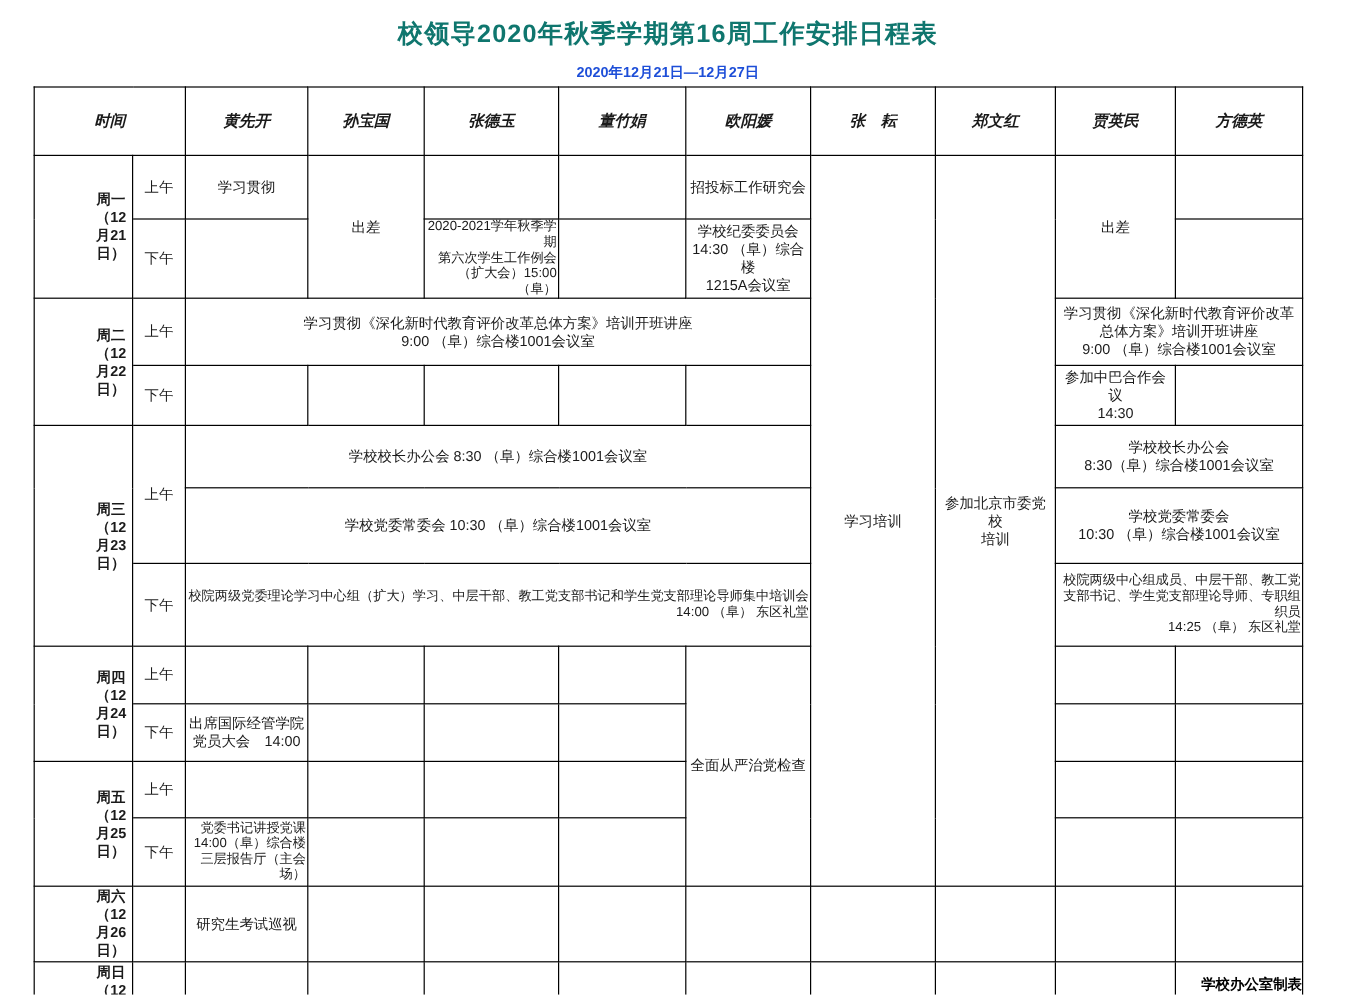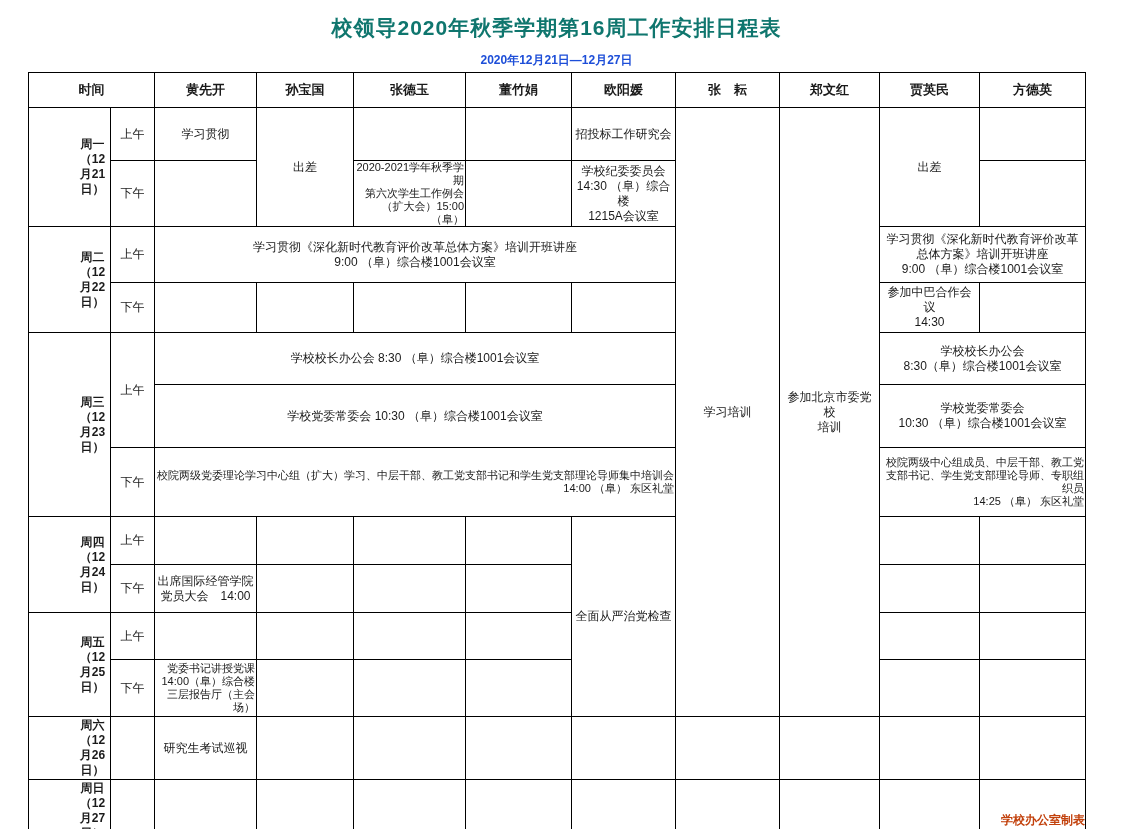--- a/index.html
+++ b/index.html
@@ -28,27 +28,27 @@
   }
   .schedule th, .schedule td {
     border:1px solid #000;
     text-align:center; vertical-align:middle;
     font-size:12px; line-height:1.25;
     white-space:pre-line;
     padding:1px 2px;
     overflow:hidden;
     color:#1a1a1a;
   }
-  .schedule th { font-weight:bold; font-size:13px; padding:9px; }
+  .schedule th { font-weight:bold; font-size:13px; padding:20px;font-style:italic; }
   td.day { font-weight:bold;padding-left:48px; }
   td.small { font-size:11px; line-height:1.18; padding:0 1px;text-align:right; }
 
   .footer-note {
     position:absolute; top:812px; left:28px; width:1057px;
-    text-align:right; font-size:12px; font-weight:bold; color:#c2410c;
+    text-align:right; font-size:12px; font-weight:bold; color:#000000;
   }
 </style>
 </head>
 <body>
 
 <div class="page">
 
   <div class="doc-title">校领导2020年秋季学期第16周工作安排日程表</div>
   <div class="doc-subtitle">2020年12月21日—12月27日</div>
 

